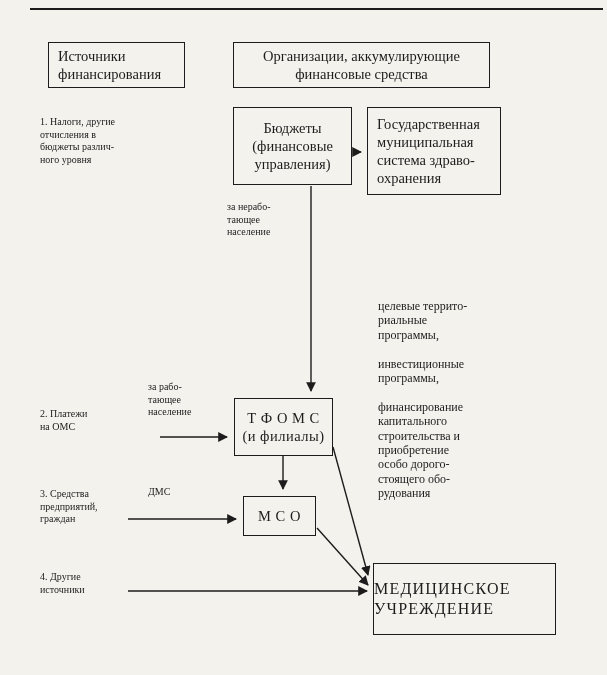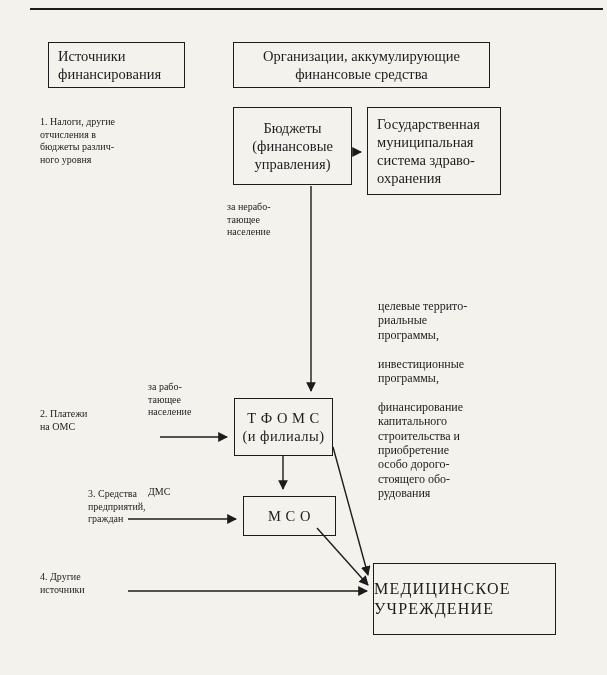--- a/index.html
+++ b/index.html
@@ -19,30 +19,30 @@
   .center{justify-content:center;text-align:center;}
   .left{padding-left:9px;text-align:left;}
   .txt{position:absolute;white-space:pre-line;font-size:10px;line-height:1.26;}
 
   .b-sources{left:48px;top:42px;width:137px;height:46px;}
   .b-orgs{left:233px;top:42px;width:257px;height:46px;}
   .b-budgets{left:233px;top:107px;width:119px;height:78px;}
   .b-state{left:367px;top:107px;width:134px;height:88px;}
   .b-dept{left:367px;top:205px;width:134px;height:50px;}
   .b-tfoms{left:234px;top:398px;width:99px;height:58px;letter-spacing:.5px;}
-  .b-mso{left:243px;top:496px;width:93px;height:40px;letter-spacing:.5px;}
+  .b-mso{left:243px;top:496px;width:73px;height:40px;letter-spacing:.5px;}
   .b-med{left:373px;top:563px;width:183px;height:72px;font-size:16px;letter-spacing:1.2px;padding-left:0;}
 
   .t-item1{left:40px;top:116px;width:168px;}
   .t-nonworking{left:227px;top:201px;}
   .t-programs{left:378px;top:263px;width:152px;font-size:12px;line-height:1.2;margin-top:36px;}
   .t-working{left:148px;top:381px;}
   .t-item2{left:40px;top:408px;}
   .t-dms{left:148px;top:486px;}
-  .t-item3{left:40px;top:488px;margin-left:48px;}
+  .t-item3{left:40px;top:488px;}
   .t-item4{left:40px;top:571px;}
   .t-paid{left:143px;top:594px;}
 </style>
 </head>
 <body>
 
 <div class="page">
 
   <div class="top-rule"></div>
 

